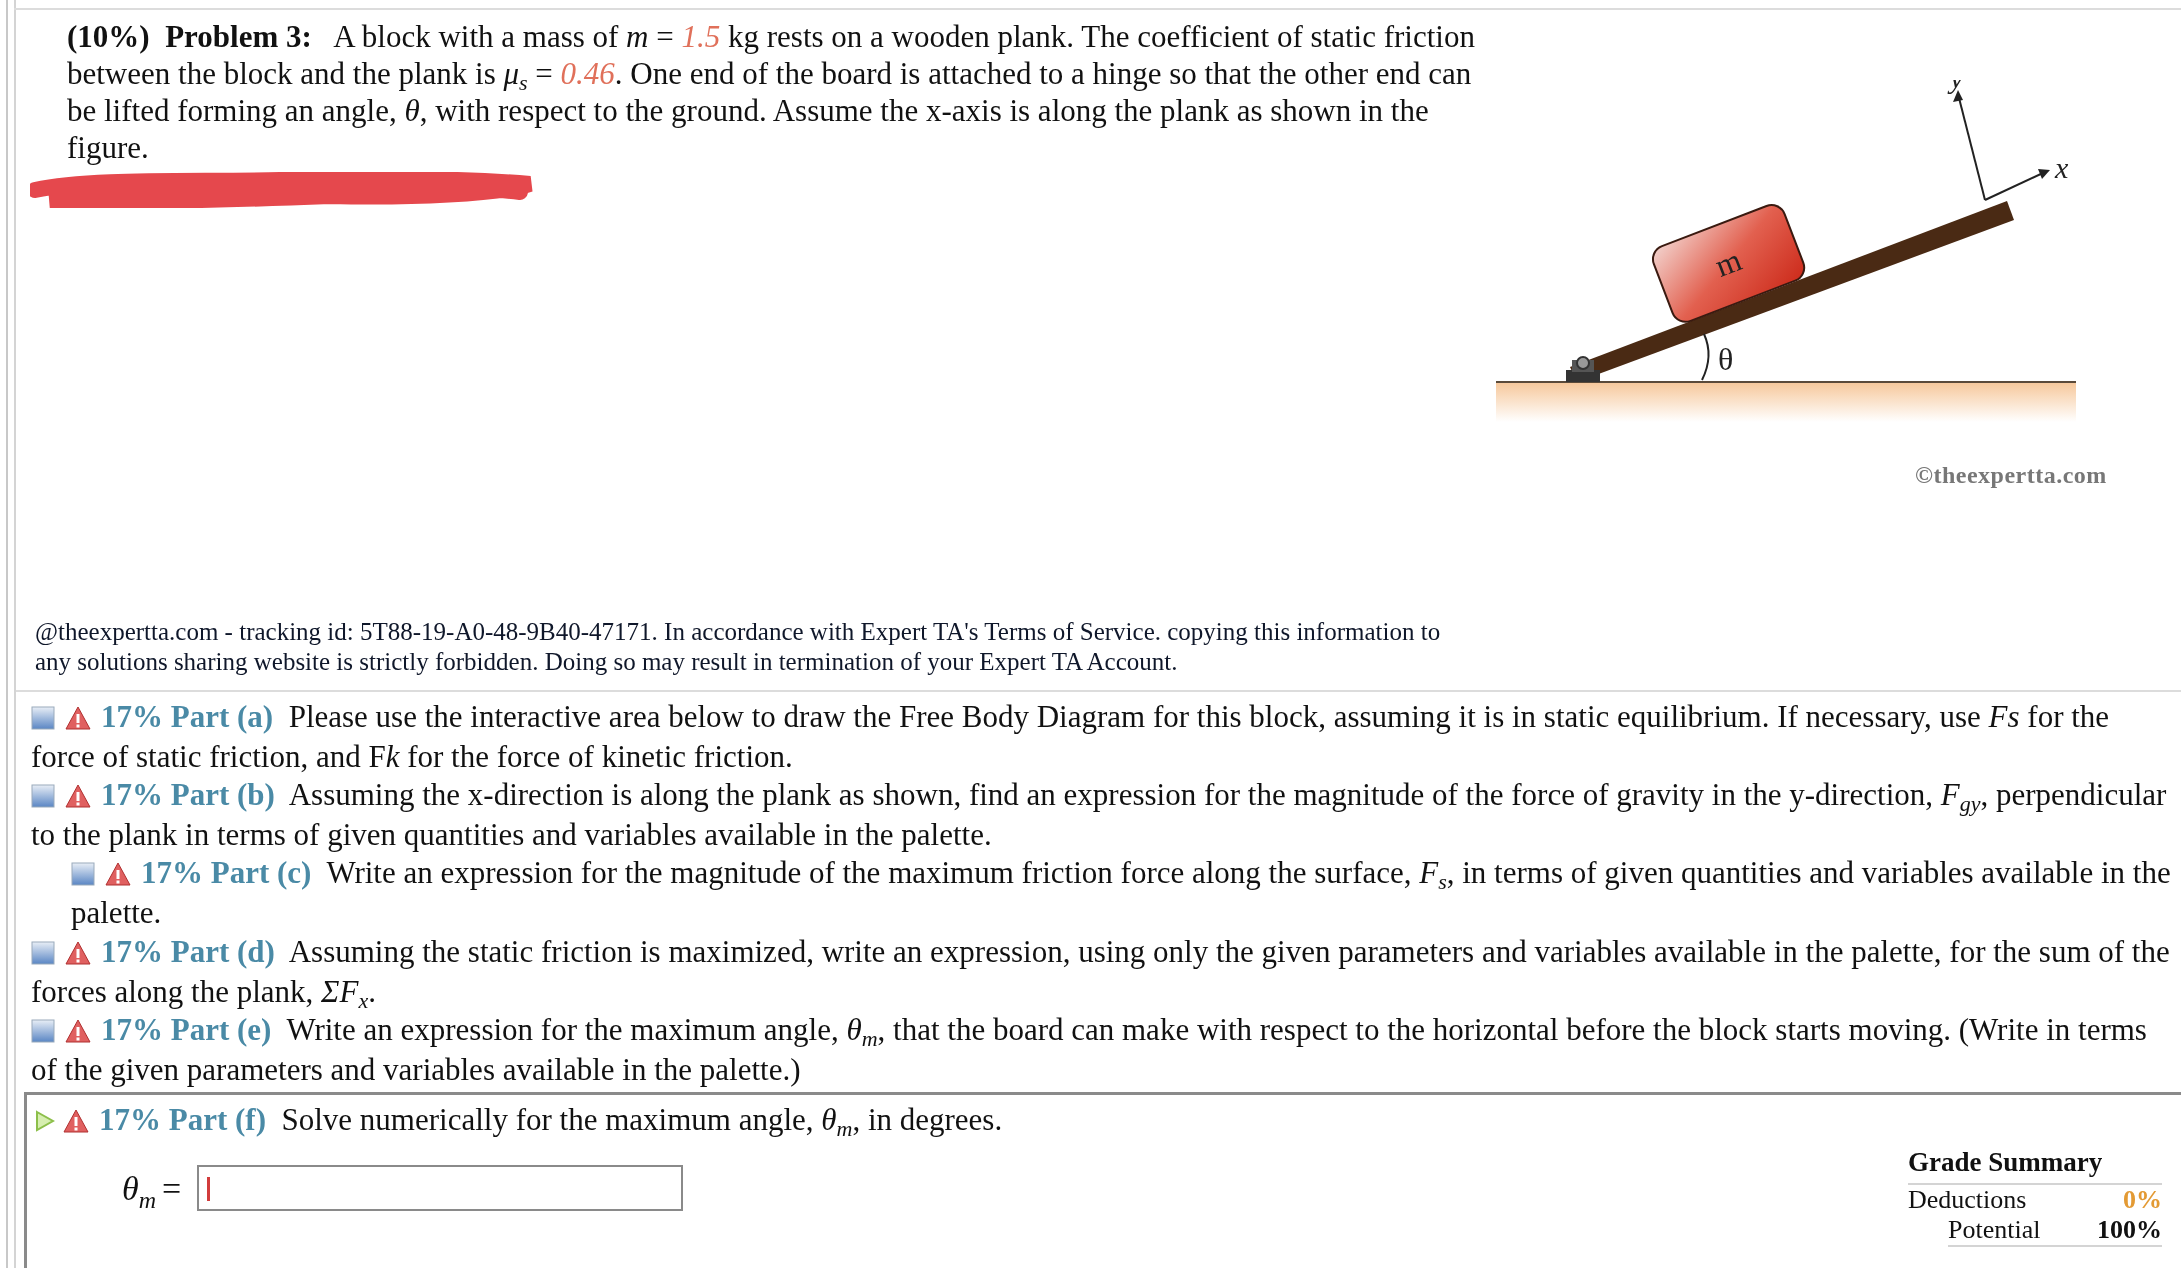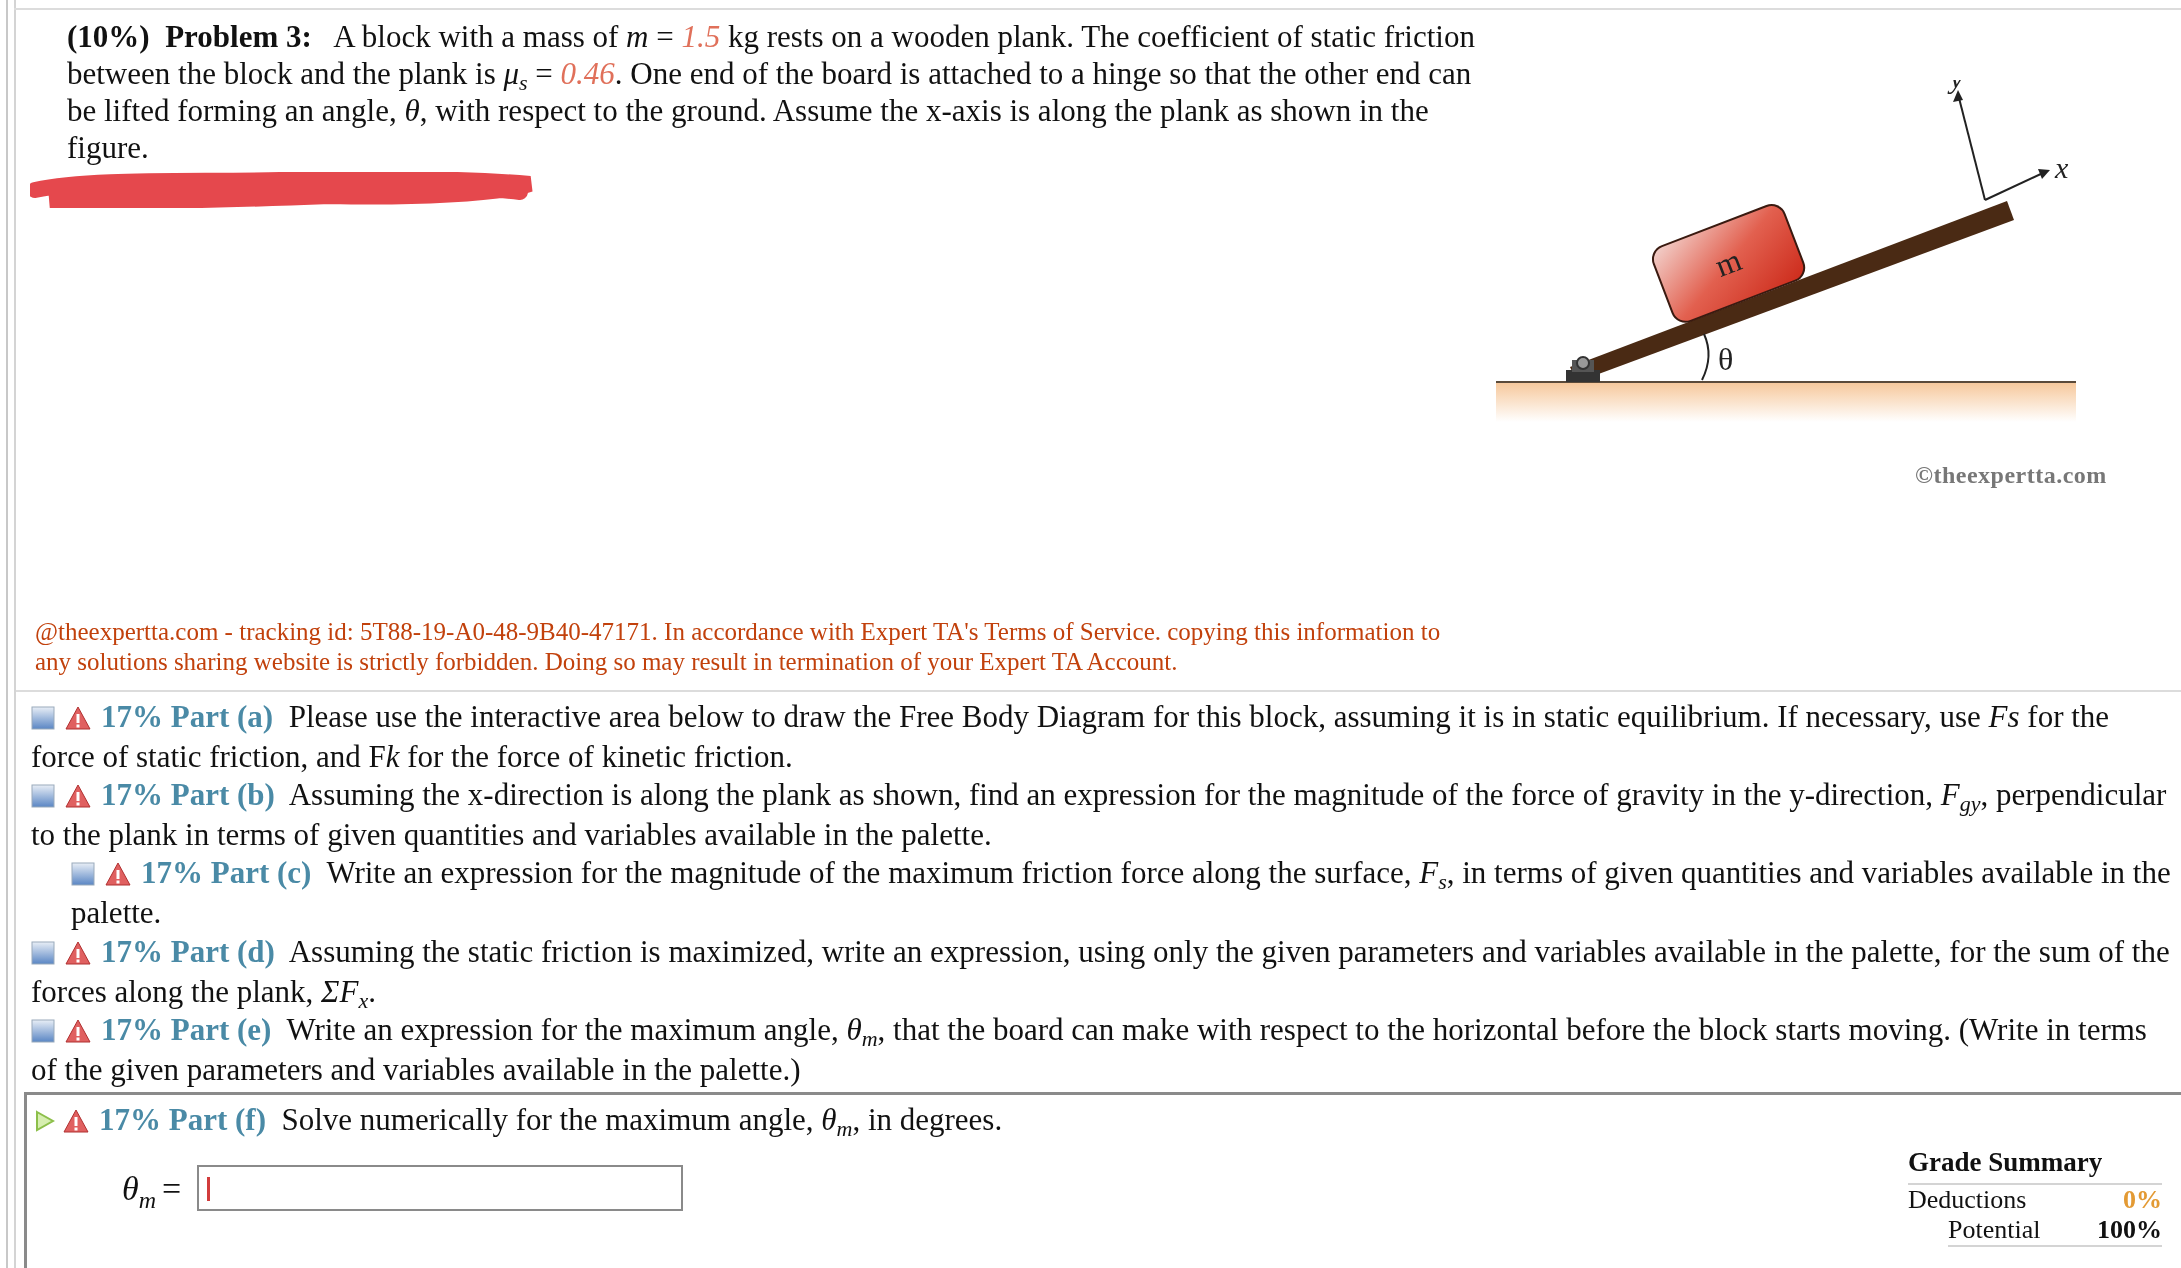--- a/index.html
+++ b/index.html
@@ -31,21 +31,21 @@
   }
 
   .figure { position: absolute; left: 1480px; top: 80px; width: 700px; height: 440px; }
   .copyright {
     position: absolute; left: 1915px; top: 462px; font-size: 24px; color: #777;
     font-weight: bold; letter-spacing: 0.5px;
   }
 
   .tracking {
     position: absolute; left: 35px; top: 617px; width: 1420px;
-    font-size: 25px; line-height: 30px; color: #c2410c;
+    font-size: 25px; line-height: 30px; color: #0f172a;
   }
   .section-rule { position: absolute; left: 16px; right: 0; top: 690px; height: 2px; background: #dcdcdc; }
 
   .parts { position: absolute; left: 31px; top: 698px; width: 2140px; }
   .part {
     font-size: 31px; line-height: 37px; margin: 0; padding: 0;
   }
   .part .hd { color: #4a8aa6; font-weight: bold; }
   .part .ic { display: inline-block; vertical-align: -3px; margin-right: 10px; }
   .part sub.s { font-size: 22px; }

